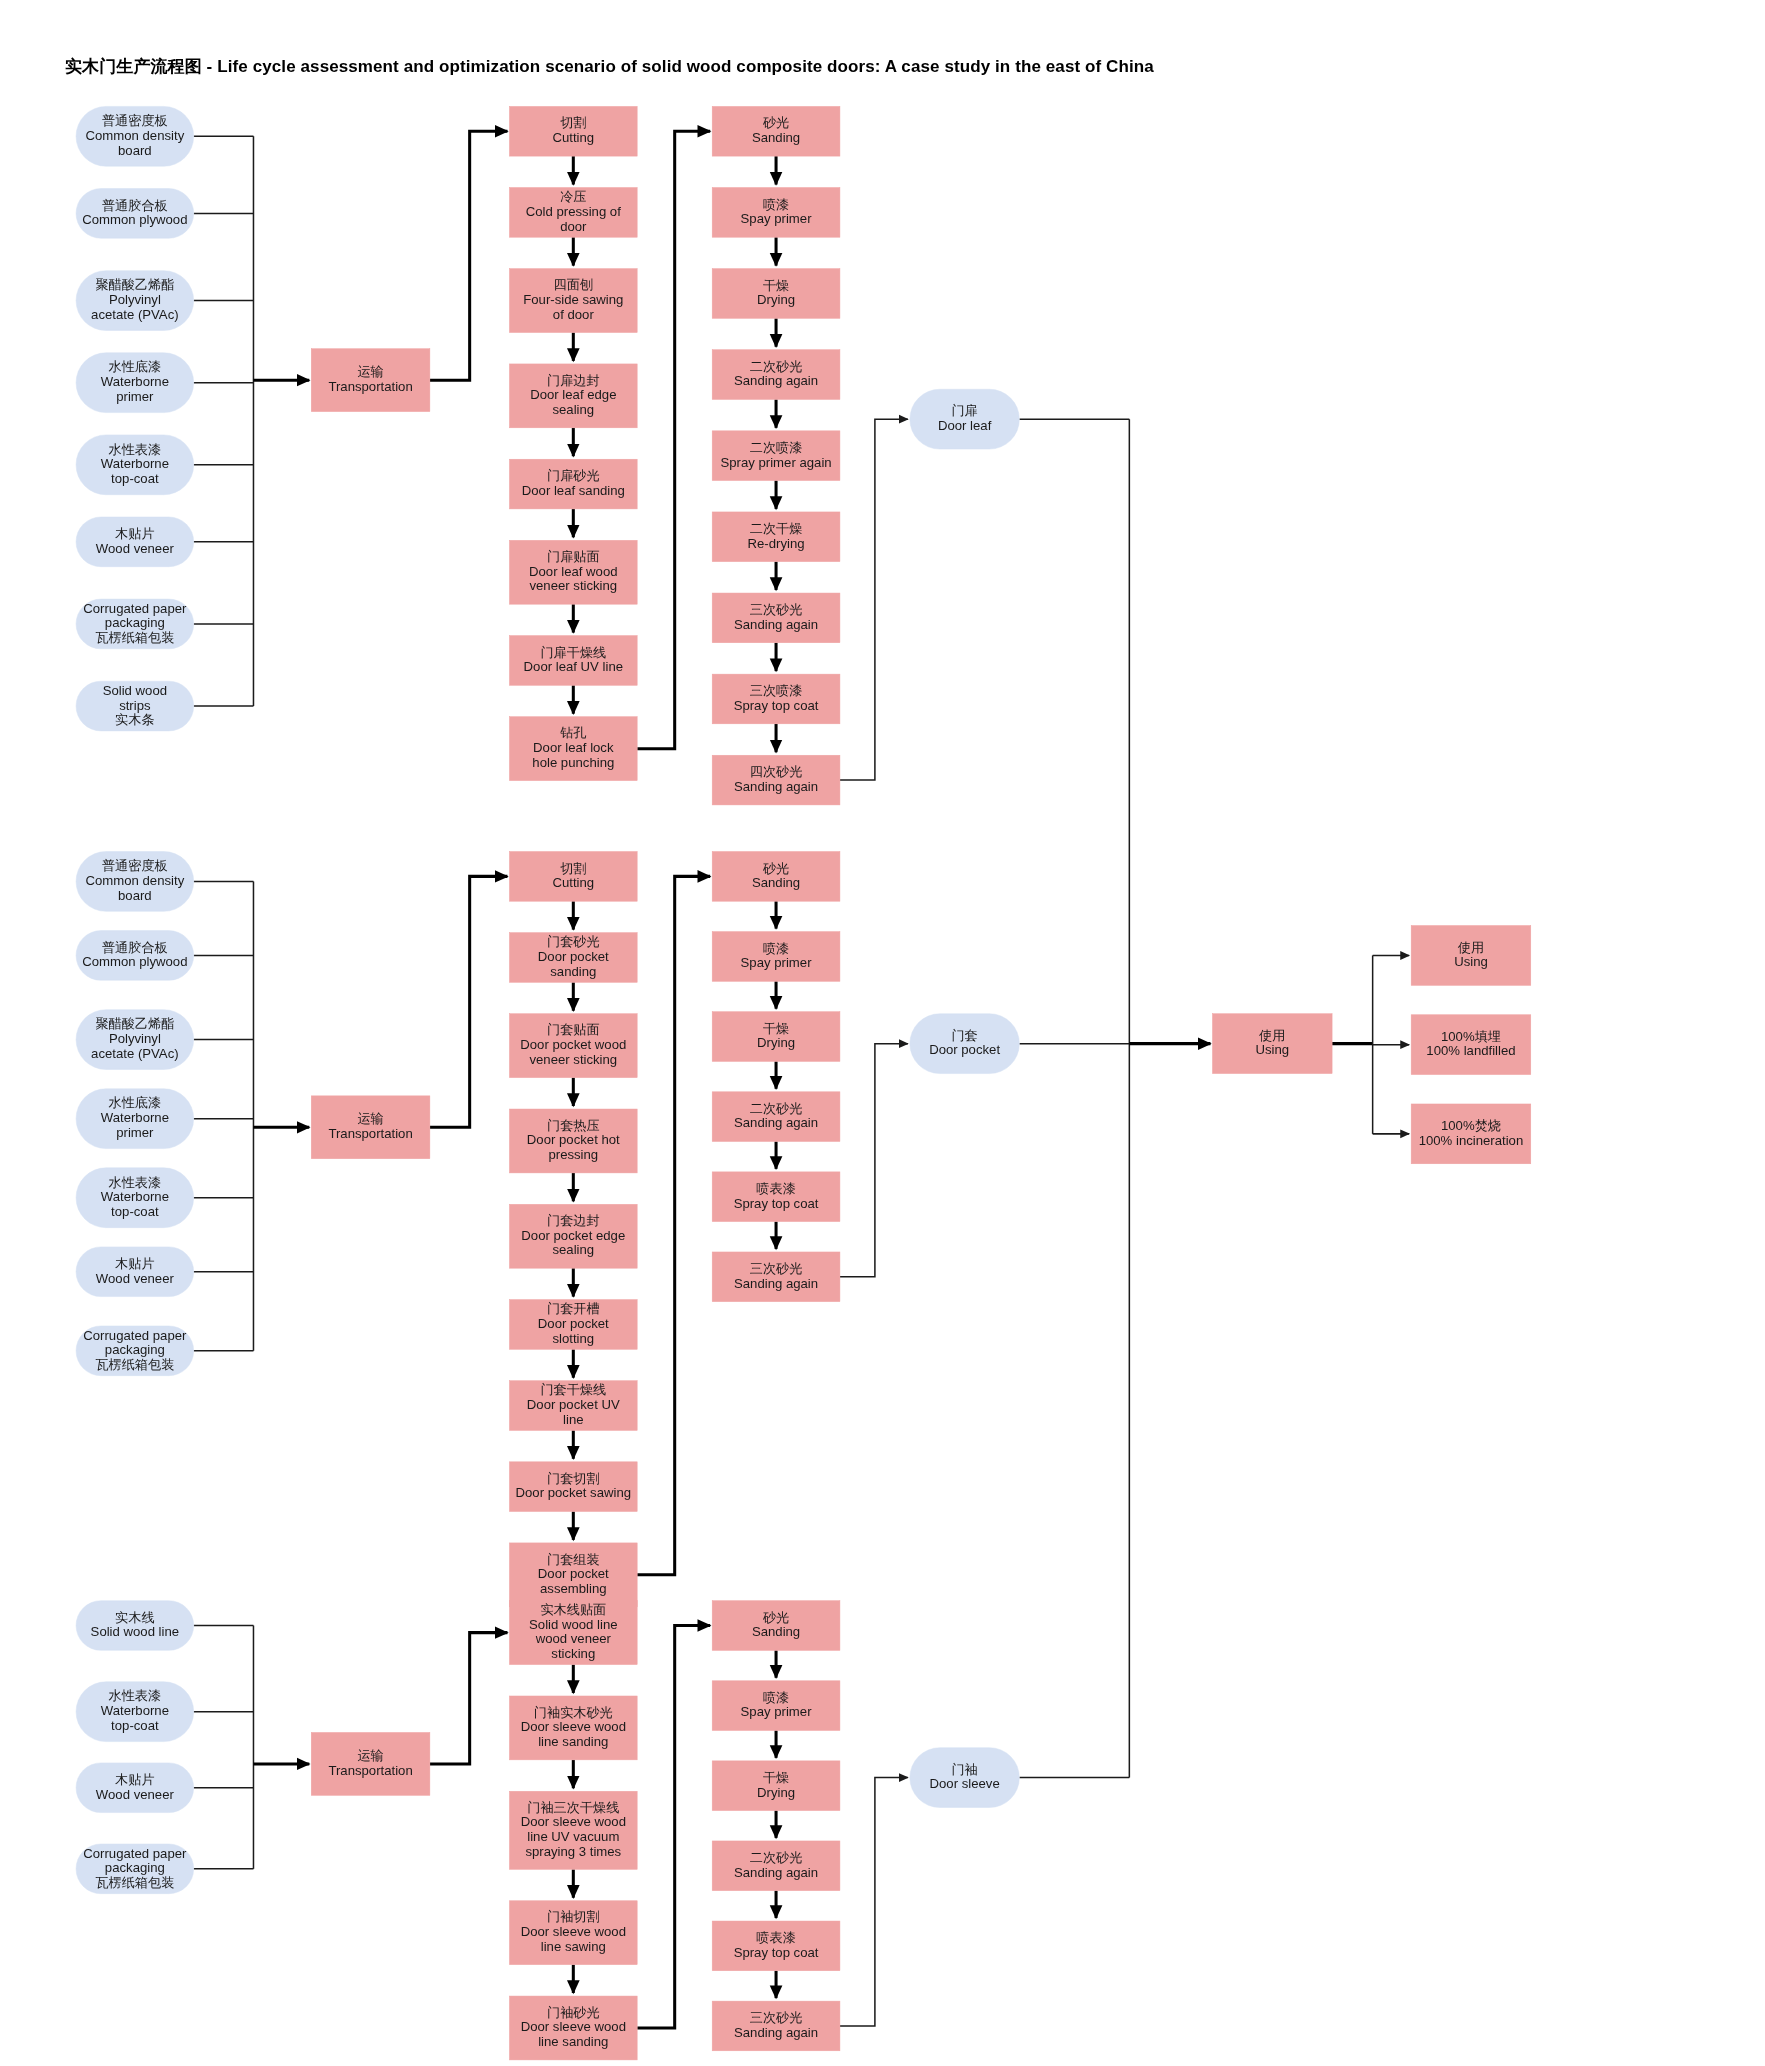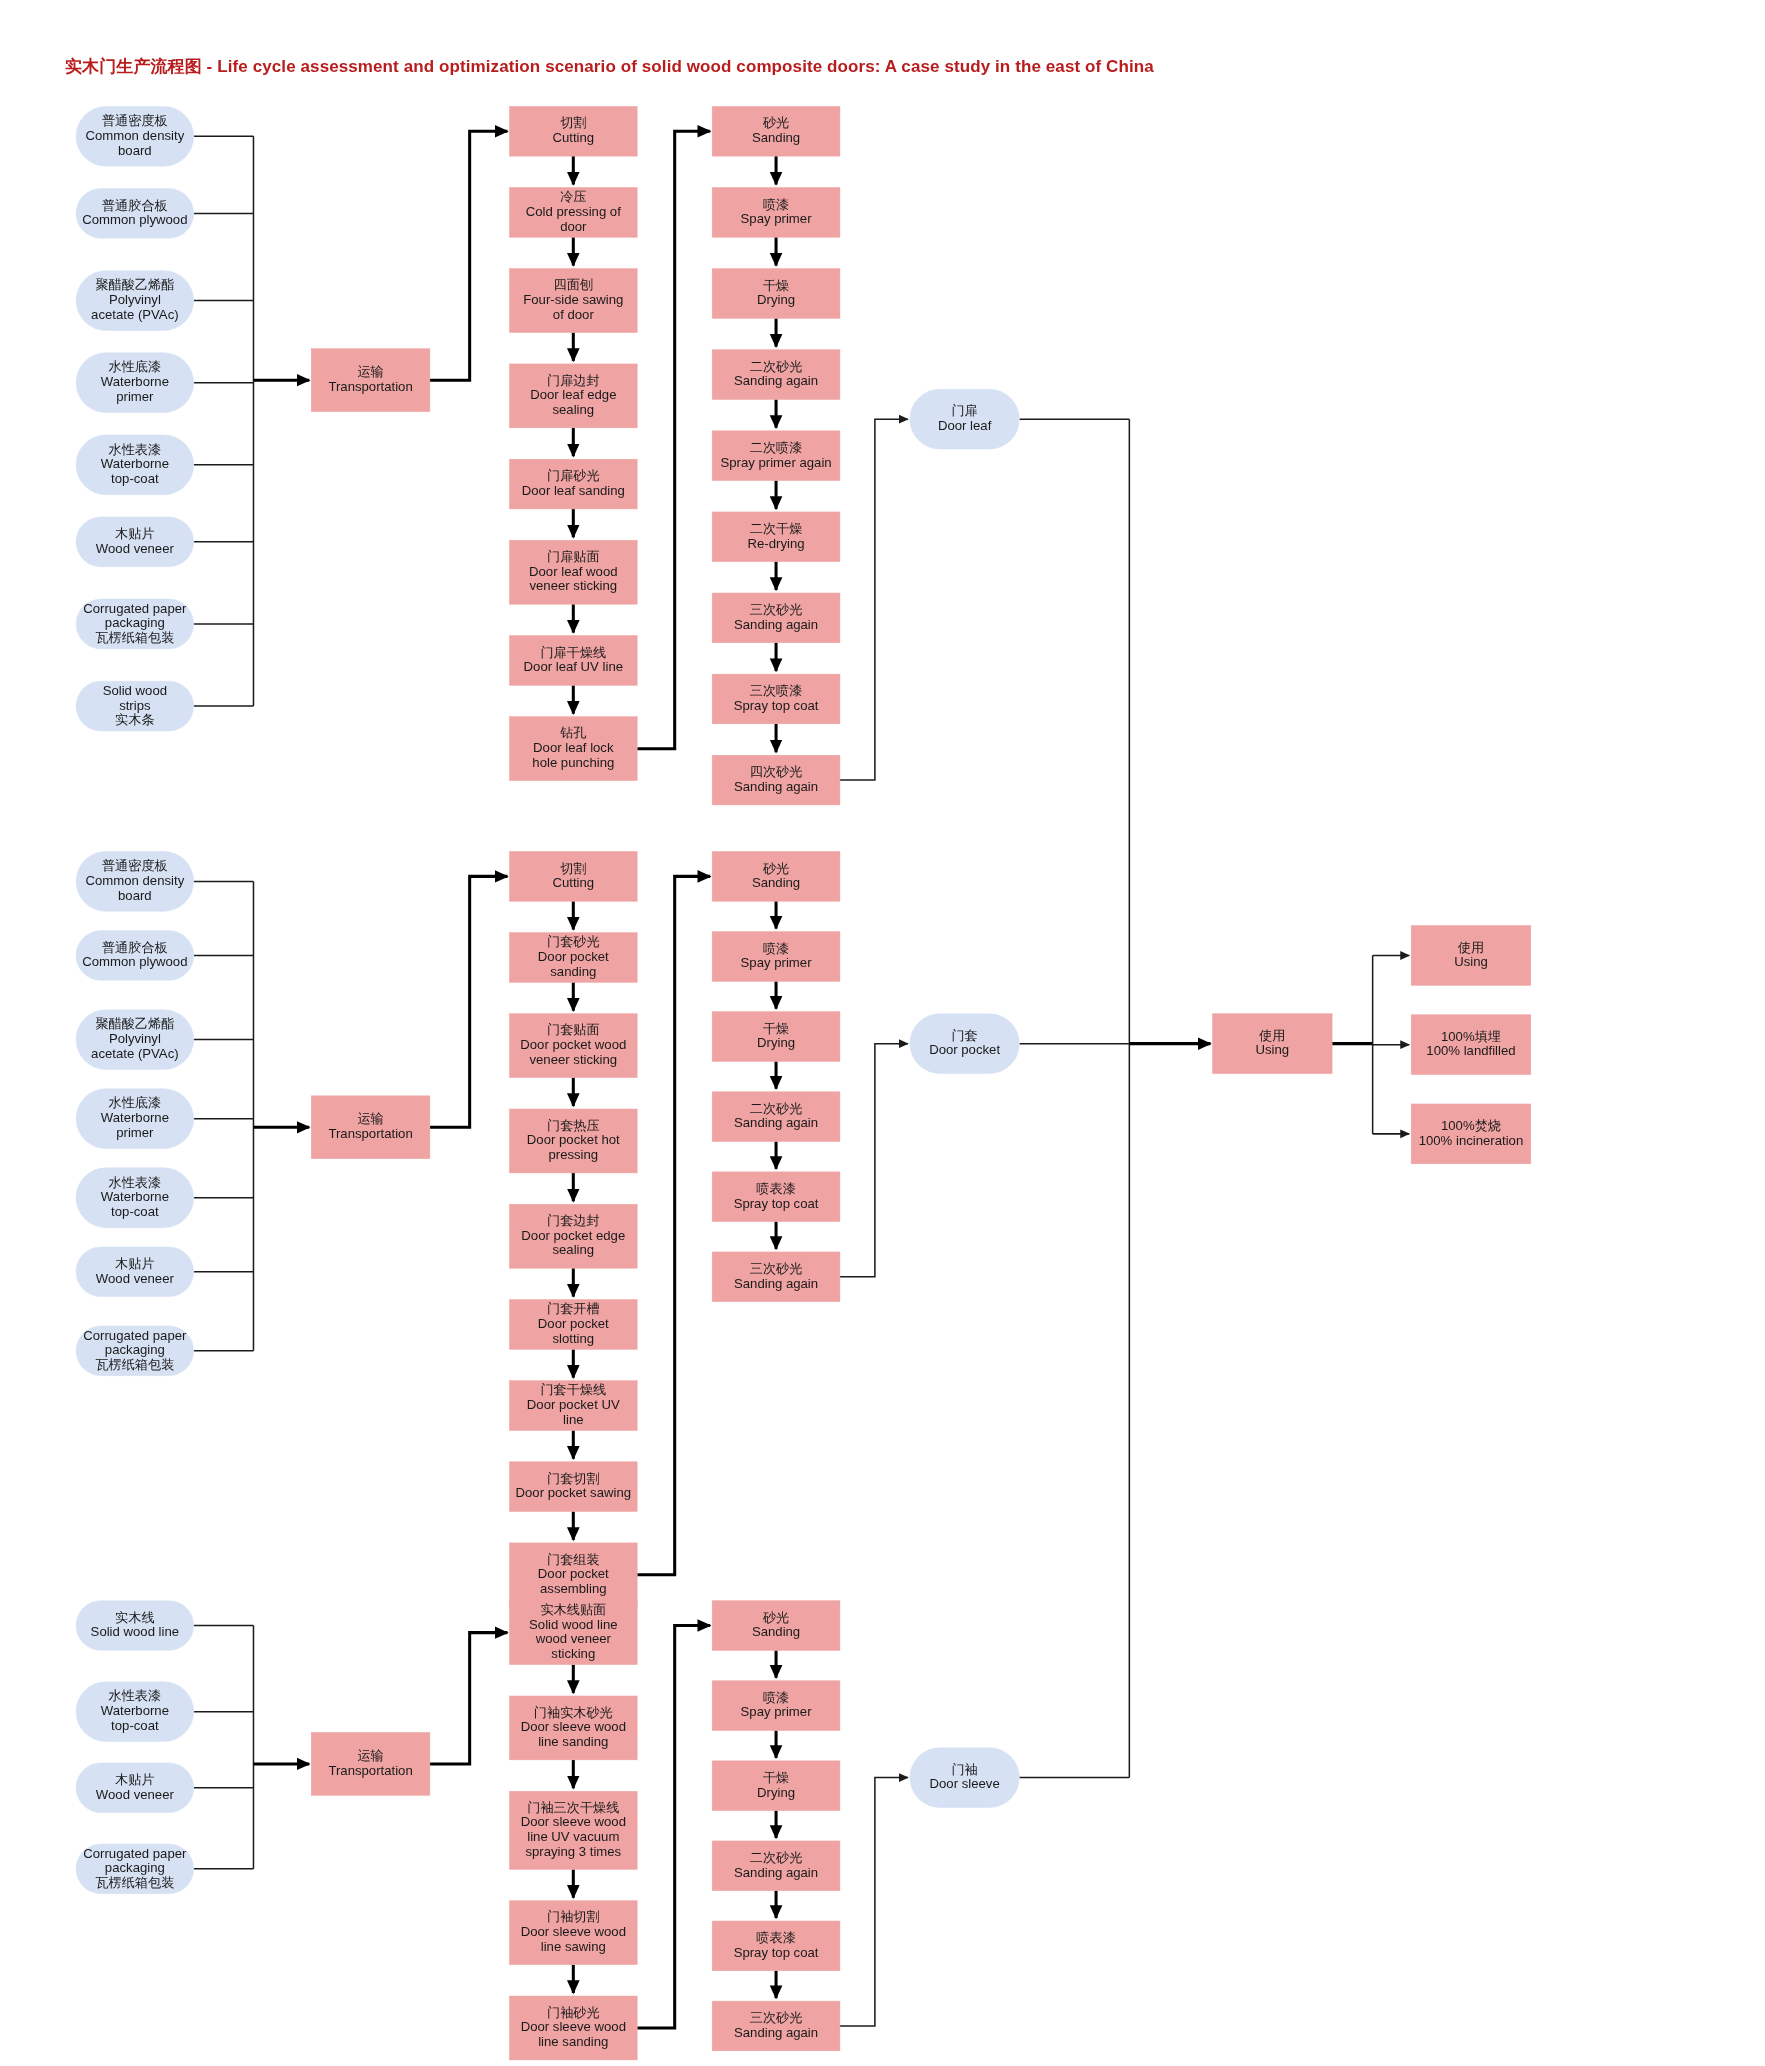--- a/index.html
+++ b/index.html
@@ -13,21 +13,21 @@
     font-family: "Liberation Sans", "DejaVu Sans", sans-serif;
     position: relative;
     overflow: hidden;
   }
   #diagram-title {
     position: absolute;
     left: 65px;
     top: 55px;
     font-size: 17px;
     font-weight: bold;
-    color: #b91c1c;
+    color: #000000;
     letter-spacing: 0.1px;
     white-space: nowrap;
   }
   #flow-svg {
     position: absolute;
     left: 0;
     top: 0;
   }
   .node-text {
     font-family: "Liberation Sans", "DejaVu Sans", sans-serif;

